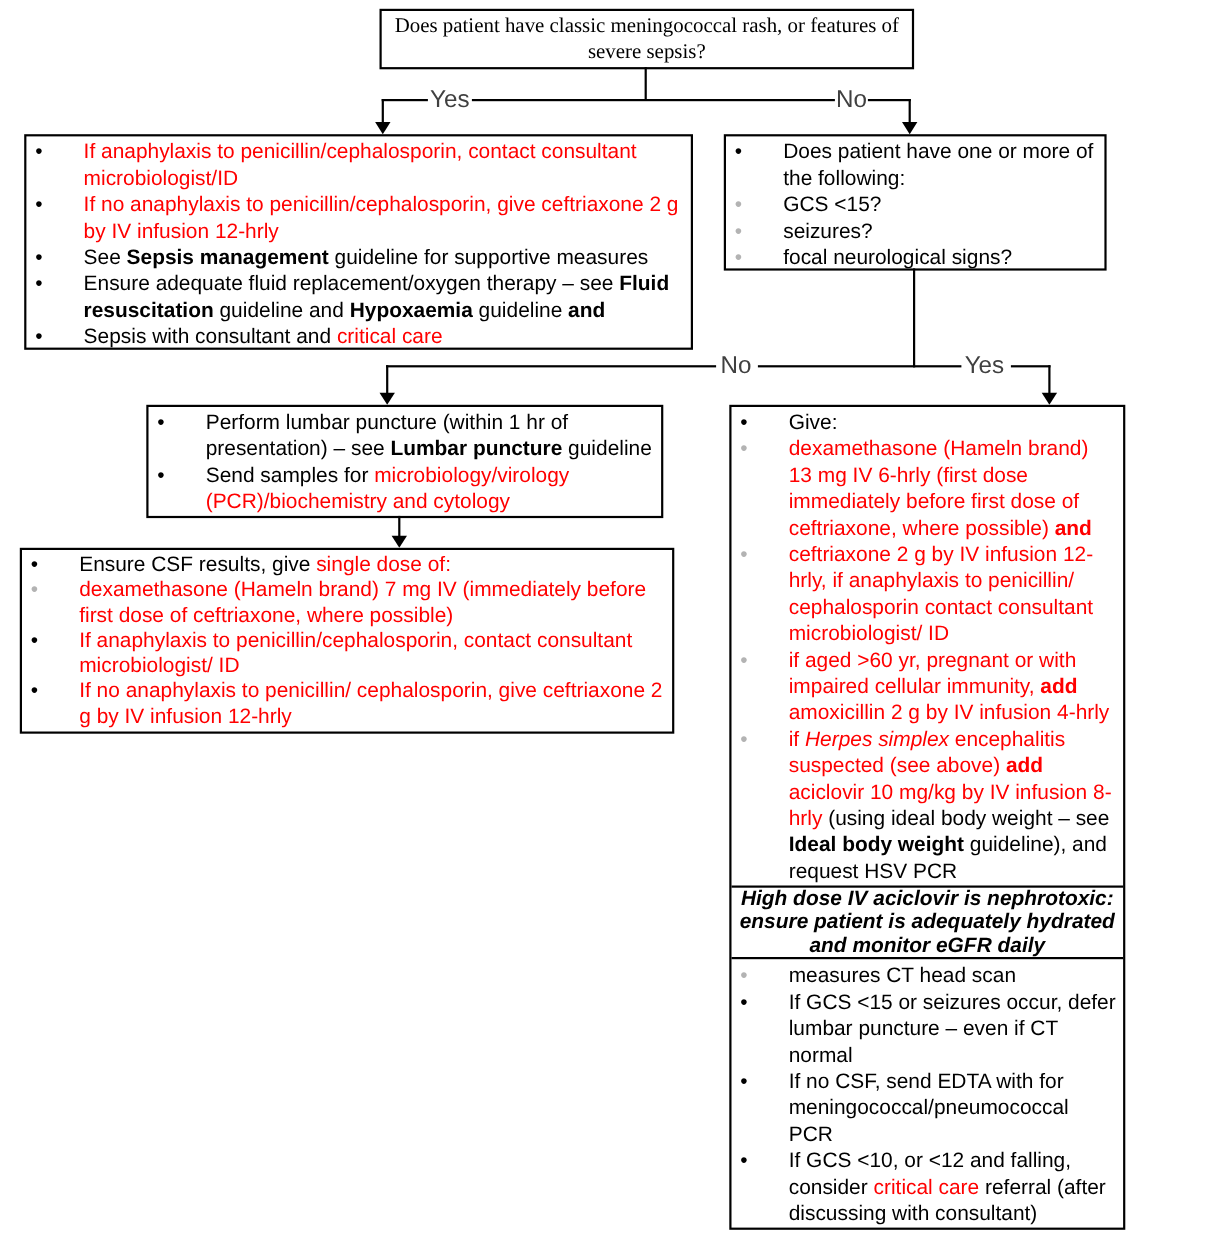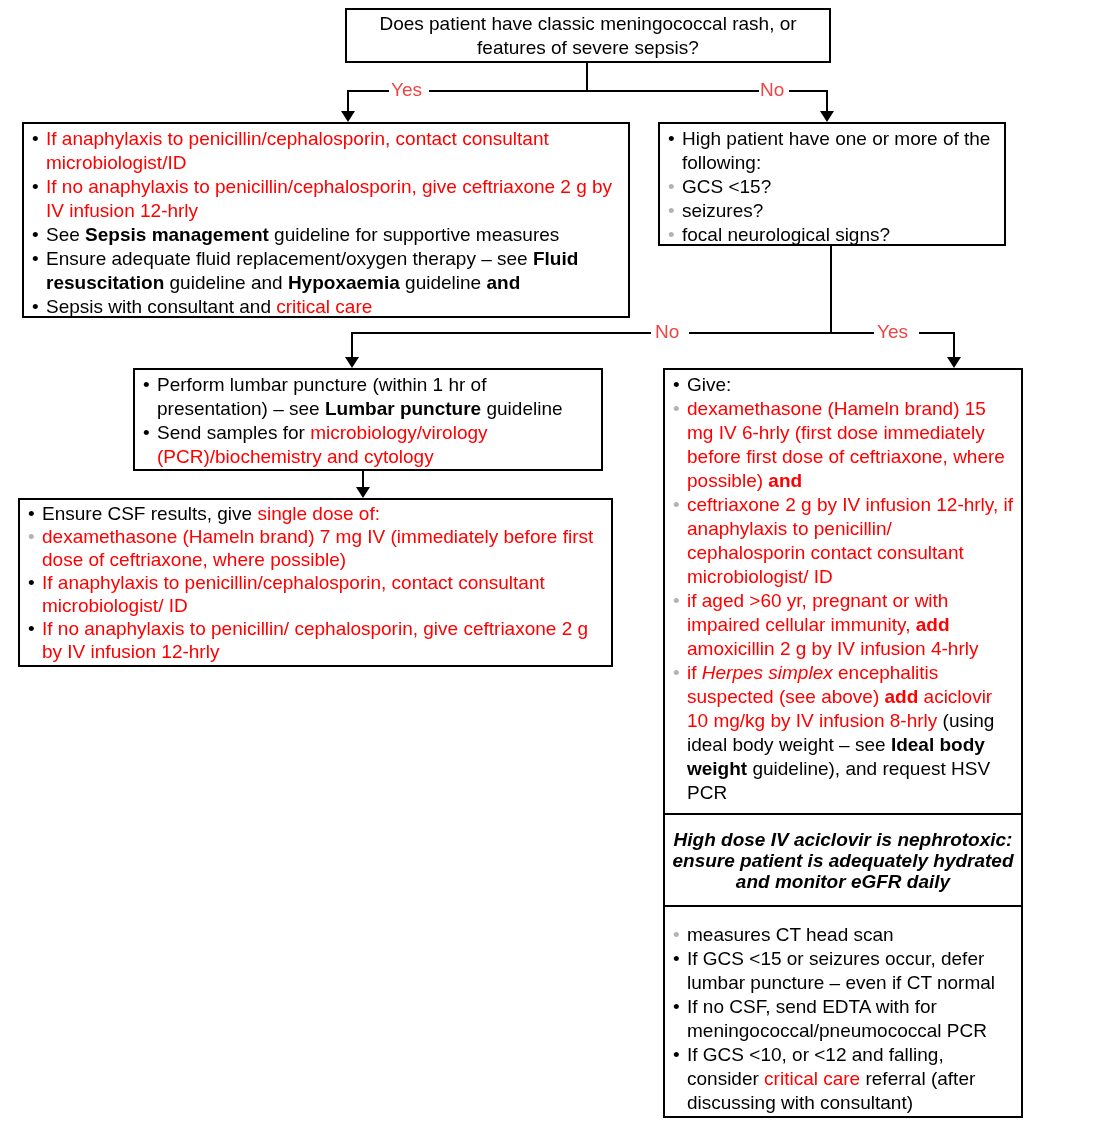--- a/index.html
+++ b/index.html
@@ -6,27 +6,27 @@
   html,body { margin:0; padding:0; background:#fff; }
   .canvas {
     position:relative; width:1100px; height:1134px; background:#fff;
     font-family:"Liberation Sans", sans-serif; font-size:19px; line-height:24px; color:#000;
   }
   .box { position:absolute; border:2px solid #000; background:#fff; box-sizing:border-box; }
   .line { position:absolute; background:#000; }
   .arr { position:absolute; width:0; height:0;
          border-left:7px solid transparent; border-right:7px solid transparent;
          border-top:11px solid #000; }
-  .clabel { position:absolute; font-size:19px; line-height:22px; color:#ef4444; white-space:nowrap; }
-  .top-box { display:flex; align-items:center; justify-content:center; text-align:center; padding:0 8px; }
+  .clabel { position:absolute; font-size:22px; line-height:22px; color:#404040; white-space:nowrap; }
+  .top-box { display:flex; align-items:center; justify-content:center; text-align:center; padding:0 8px;font-family:Liberation Serif, serif; }
   .bl { padding:3px 6px 0 8px; }
   .bullet { display:flex; align-items:flex-start; }
   .mk { flex:0 0 14px; }
   .bullet.g > .mk { color:var(--gray); }
-  .bt { flex:1; }
+  .bt { flex:1;margin-left:30px; }
   .r  { color:var(--red); }
   .b  { font-weight:bold;text-align:right; }
   .br { font-weight:bold; color:var(--red); }
   .ir { font-style:italic; color:var(--red); }
   .rcol { display:flex; flex-direction:column; }
   .sec-give { height:443px; }
   .warn { height:94px; box-sizing:border-box; border-top:2px solid #000; border-bottom:2px solid #000;
           display:flex; align-items:center; justify-content:center; text-align:center;
           font-weight:bold; font-style:italic; line-height:21px; padding:0 6px; }
   .gap { height:13px; }
@@ -75,21 +75,21 @@
           <span class="mk">•</span>
           <span class="bt"><span>Sepsis with consultant and </span><span class="r">critical care</span></span>
         </div>
       </div>
   </div>
 
   <div class="box" style="left:658px;top:122px;width:348px;height:124px">
     <div class="bl">
         <div class="bullet k">
           <span class="mk">•</span>
-          <span class="bt"><span>High patient have one or more of the following:</span></span>
+          <span class="bt"><span>Does patient have one or more of the following:</span></span>
         </div>
         <div class="bullet g">
           <span class="mk">•</span>
           <span class="bt"><span>GCS &lt;15?</span></span>
         </div>
         <div class="bullet g">
           <span class="mk">•</span>
           <span class="bt"><span>seizures?</span></span>
         </div>
         <div class="bullet g">
@@ -149,21 +149,21 @@
 
   <div class="box rcol" style="left:663px;top:368px;width:360px;height:750px">
     <div class="sec-give">
       <div class="bl">
           <div class="bullet k">
             <span class="mk">•</span>
             <span class="bt"><span>Give:</span></span>
           </div>
           <div class="bullet g">
             <span class="mk">•</span>
-            <span class="bt"><span class="r">dexamethasone (Hameln brand) 15 mg IV 6-hrly (first dose immediately before first dose of ceftriaxone, where possible) </span><span class="br">and</span></span>
+            <span class="bt"><span class="r">dexamethasone (Hameln brand) 13 mg IV 6-hrly (first dose immediately before first dose of ceftriaxone, where possible) </span><span class="br">and</span></span>
           </div>
           <div class="bullet g">
             <span class="mk">•</span>
             <span class="bt"><span class="r">ceftriaxone 2 g by IV infusion 12-hrly, if anaphylaxis to penicillin/ cephalosporin contact consultant microbiologist/ ID</span></span>
           </div>
           <div class="bullet g">
             <span class="mk">•</span>
             <span class="bt"><span class="r">if aged &gt;60 yr, pregnant or with impaired cellular immunity, </span><span class="br">add</span><span class="r"> amoxicillin 2 g by IV infusion 4-hrly</span></span>
           </div>
           <div class="bullet g">

